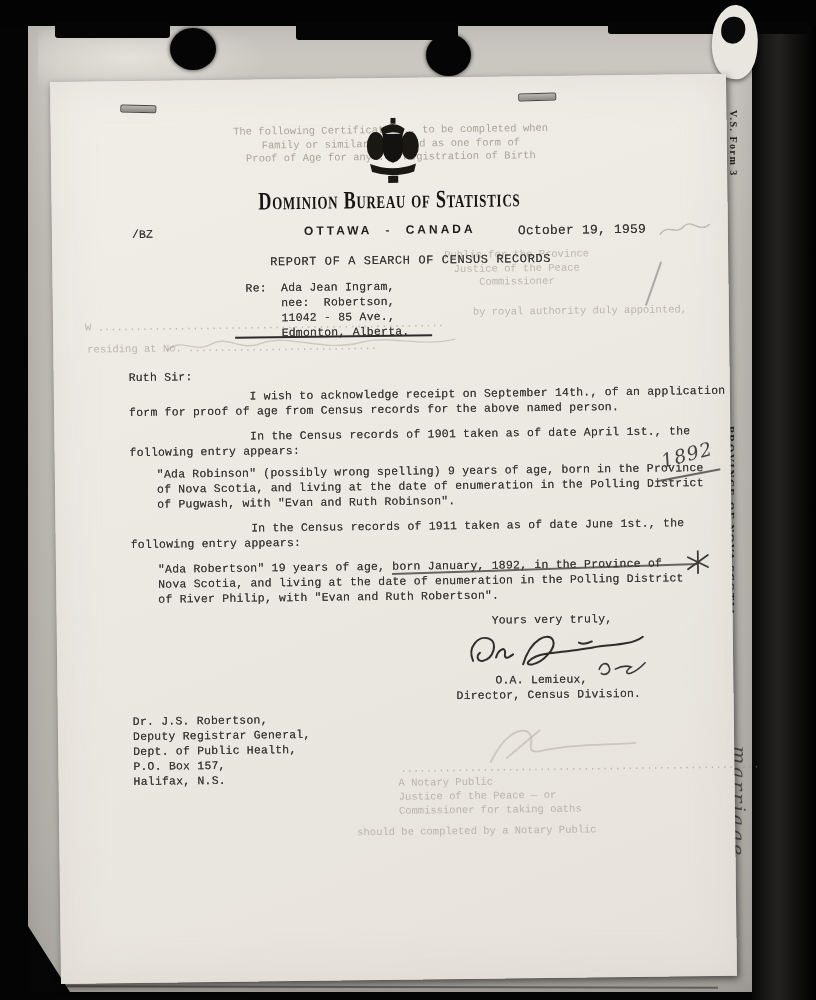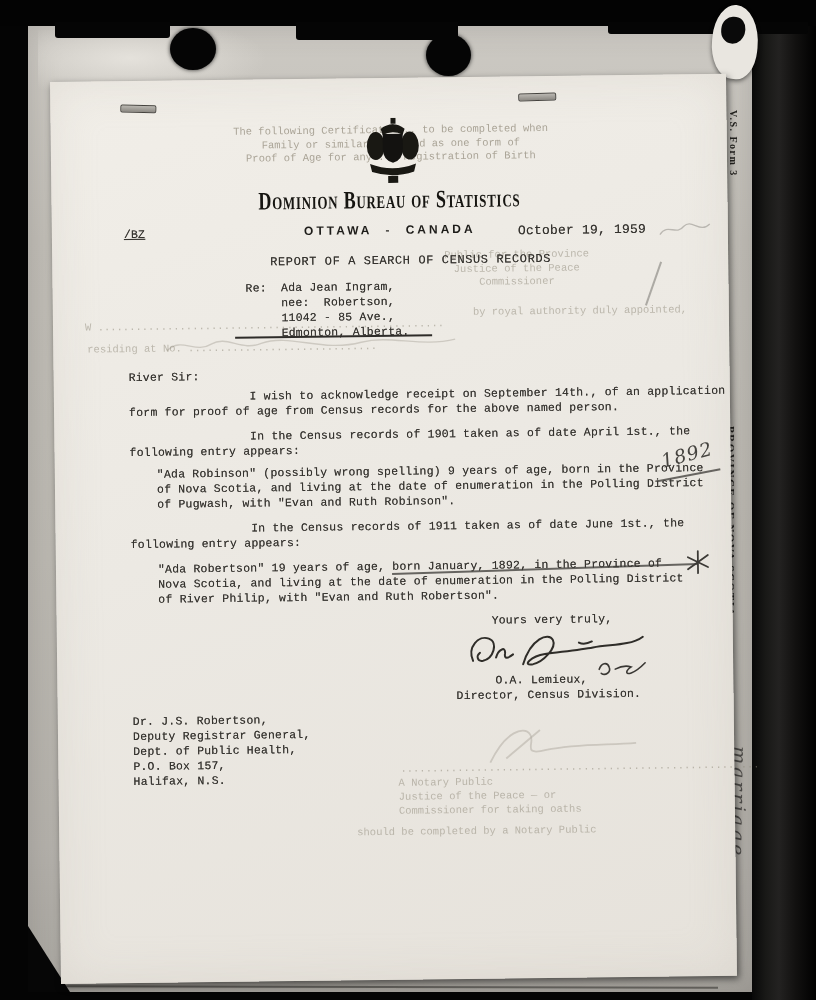--- a/index.html
+++ b/index.html
@@ -55,21 +55,21 @@
   .ghost-dotted{left:32px;top:240px;}
   .ghost-residing{left:34px;top:262px;}
   .ghost-notary-dots{left:342px;top:685px;}
   .ghost-notary-block{left:340px;top:698px;line-height:14px;}
   .ghost-bottom-note{left:298px;top:748px;}
   .crest{position:absolute;left:314px;top:40px;}
   .org-title{position:absolute;left:0;right:0;top:108px;text-align:center;}
   .org-title span{display:inline-block;transform:scaleX(.72);transform-origin:center;
     font-family:"Liberation Serif",serif;font-variant:small-caps;font-weight:700;
     font-size:25px;letter-spacing:1px;color:#161511;}
-  .bz{left:72px;top:146px;text-decoration:underline;}
+  .bz{left:80px;top:146px;}
   .ottawa{position:absolute;left:0;right:0;top:145px;text-align:center;
     font-family:"Liberation Sans",sans-serif;font-size:12px;font-weight:bold;
     letter-spacing:3px;word-spacing:7px;color:#1d1c19;}
   .date{left:466px;top:147px;font-size:13px;}
   .report-title{left:218px;top:176px;font-size:12px;letter-spacing:.6px;}
   .re-block{left:193px;top:201px;}
   .rule{position:absolute;background:#2e2c29;}
   .re-underline{left:182px;top:257px;width:197px;height:1.6px;}
   .salutation{left:75px;top:289px;}
   .para-receipt{left:75px;top:309px;}
@@ -169,21 +169,21 @@
     <svg class="pencil-squiggle" width="58" height="22" viewBox="0 0 58 22">
       <path d="M4 16 C12 4 20 18 28 8 C36 0 44 16 54 6" fill="none" stroke="#6b6862" stroke-width="1.3"></path>
     </svg>
 
     <div class="typed re-block">Re:  Ada Jean Ingram,
      nee:  Robertson,
      11042 - 85 Ave.,
      Edmonton, Alberta.</div>
     <div class="rule re-underline"></div>
 
-    <div class="typed salutation">River Sir:</div>
+    <div class="typed salutation">Ruth Sir:</div>
     <div class="typed para-receipt">                 I wish to acknowledge receipt on September 14th., of an application
 form for proof of age from Census records for the above named person.</div>
     <div class="typed para-1901">                 In the Census records of 1901 taken as of date April 1st., the
 following entry appears:</div>
     <div class="typed quote-1901">"Ada Robinson" (possibly wrong spelling) 9 years of age, born in the Province
 of Nova Scotia, and living at the date of enumeration in the Polling District
 of Pugwash, with "Evan and Ruth Robinson".</div>
     <div class="year-note">1892</div>
     <div class="year-underline"></div>
     <div class="typed para-1911">                 In the Census records of 1911 taken as of date June 1st., the

